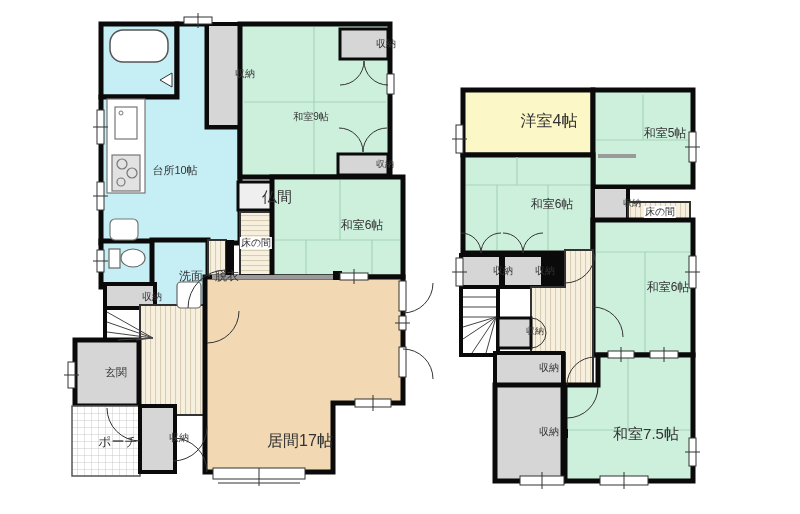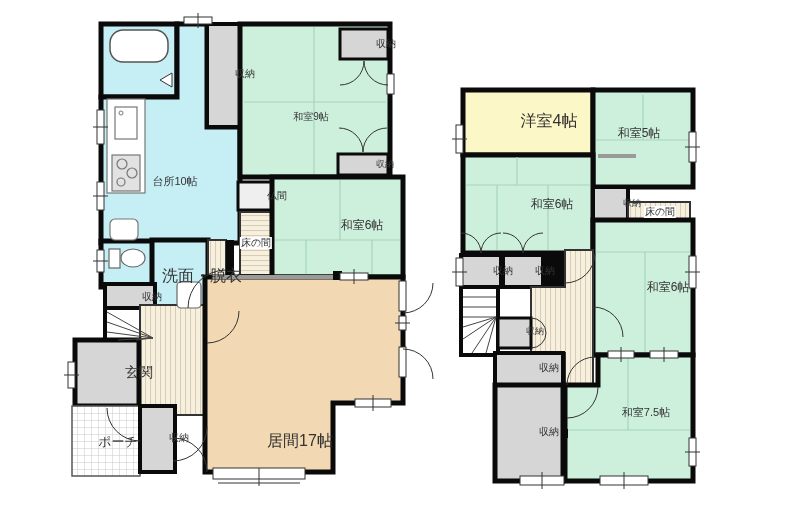--- a/index.html
+++ b/index.html
@@ -205,41 +205,41 @@
 
     <path d="M595,253 A30,30 0 0 1 565,283"></path>
     <path d="M593,307 A30,30 0 0 1 623,337"></path>
     <path d="M567,385 A28,28 0 0 1 595,357"></path>
     <path d="M598,387 A31,31 0 0 1 567,418"></path>
 
     <path d="M531,318 A15,15 0 0 1 546,333 M531,348 A15,15 0 0 0 546,333"></path>
   </g>
 </svg>
 
-<div class="lbl" style="left:153px;top:181px;font-size:11px">台所10帖</div>
+<div class="lbl" style="left:153px;top:170px;font-size:11px">台所10帖</div>
 <div class="lbl" style="left:223px;top:74px;font-size:10px">収納</div>
 <div class="lbl" style="left:289px;top:117px;font-size:10px">和室9帖</div>
 <div class="lbl" style="left:364px;top:44px;font-size:10px">収納</div>
 <div class="lbl" style="left:363px;top:164px;font-size:9px">収納</div>
-<div class="lbl" style="left:255px;top:196px;font-size:10px">仏間</div>
+<div class="lbl" style="left:255px;top:196px;font-size:15px">仏間</div>
 <div class="lbl bgw" style="left:256px;top:243px;font-size:10px">床の間</div>
 <div class="lbl" style="left:340px;top:225px;font-size:12px">和室6帖</div>
-<div class="lbl" style="left:180px;top:276px;font-size:16px">洗面・脱衣</div>
+<div class="lbl" style="left:187px;top:276px;font-size:12px">洗面・脱衣</div>
 <div class="lbl" style="left:130px;top:297px;font-size:10px">収納</div>
-<div class="lbl" style="left:117px;top:372px;font-size:14px">玄関</div>
+<div class="lbl" style="left:94px;top:372px;font-size:11px">玄関</div>
 <div class="lbl" style="left:96px;top:441px;font-size:13px">ポーチ</div>
 <div class="lbl" style="left:157px;top:438px;font-size:10px">収納</div>
 <div class="lbl" style="left:278px;top:441px;font-size:16px">居間17帖</div>
 
 <div class="lbl" style="left:527px;top:121px;font-size:16px">洋室4帖</div>
-<div class="lbl" style="left:617px;top:133px;font-size:12px">和室5帖</div>
+<div class="lbl" style="left:643px;top:133px;font-size:12px">和室5帖</div>
 <div class="lbl" style="left:530px;top:204px;font-size:12px">和室6帖</div>
 <div class="lbl" style="left:610px;top:203px;font-size:9px">収納</div>
 <div class="lbl bgw" style="left:660px;top:212px;font-size:10px">床の間</div>
 <div class="lbl" style="left:646px;top:287px;font-size:12px">和室6帖</div>
 <div class="lbl" style="left:481px;top:271px;font-size:10px">収納</div>
 <div class="lbl" style="left:523px;top:271px;font-size:10px">収納</div>
 <div class="lbl" style="left:513px;top:331px;font-size:9px">収納</div>
 <div class="lbl" style="left:527px;top:368px;font-size:10px">収納</div>
 <div class="lbl" style="left:527px;top:432px;font-size:10px">収納</div>
-<div class="lbl" style="left:624px;top:412px;font-size:11px">和室7.5帖</div>
+<div class="lbl" style="left:624px;top:433px;font-size:15px">和室7.5帖</div>
 
 </div>
 
 </body></html>

